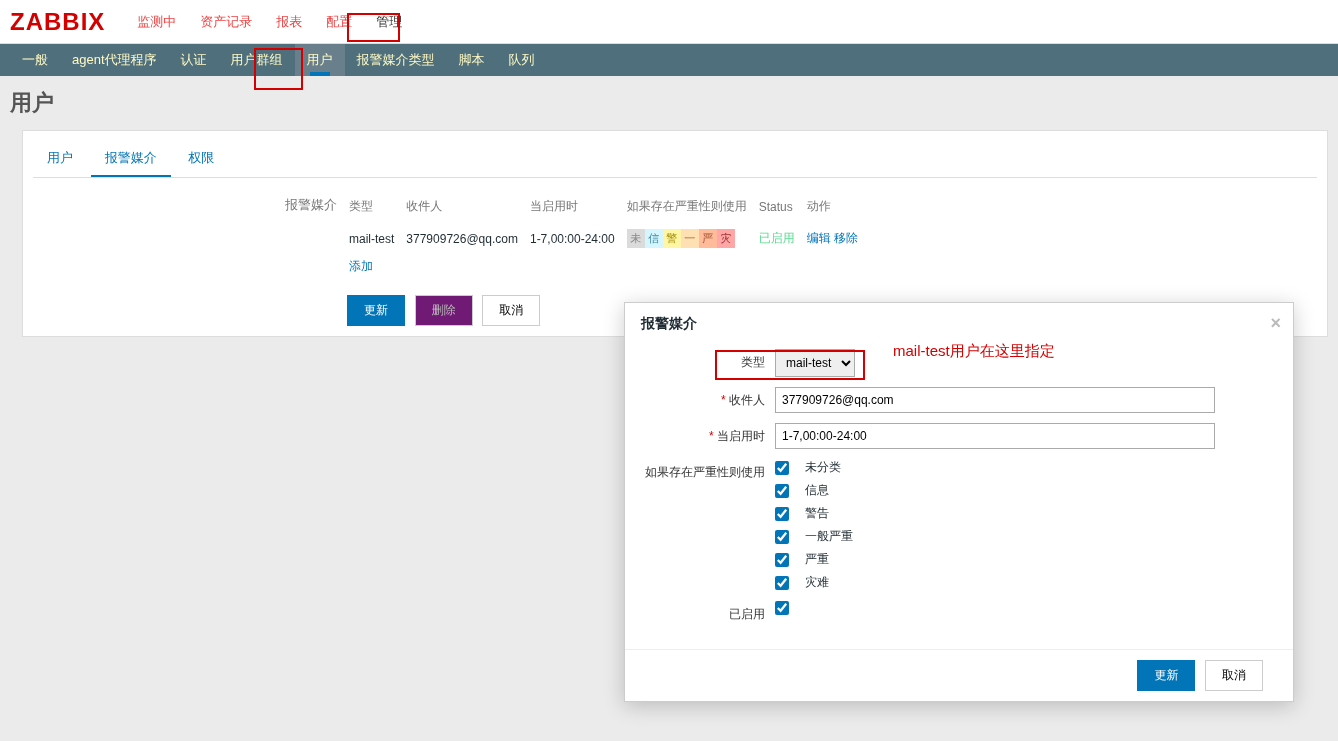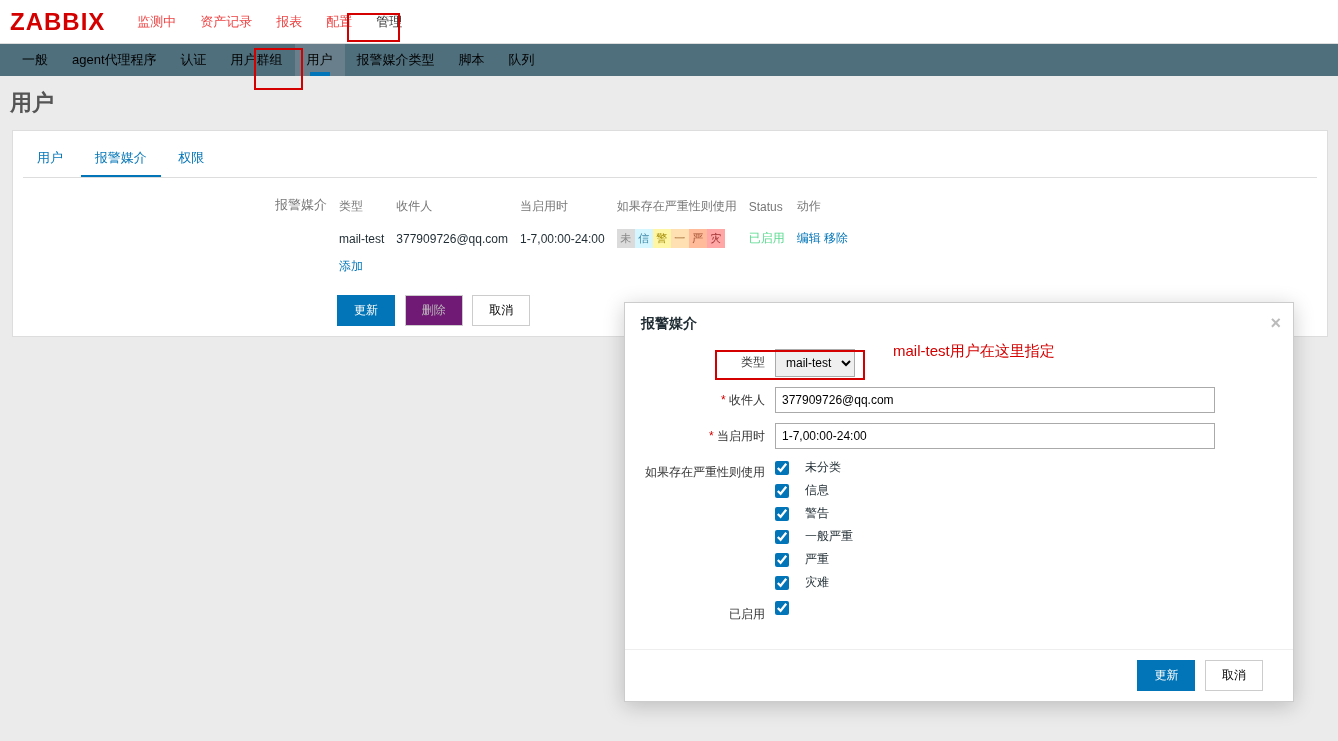--- a/index.html
+++ b/index.html
@@ -2,25 +2,25 @@
 <html><head>
 <meta charset="utf-8">
 <style>
 * { box-sizing: border-box; margin: 0; padding: 0; }
 body { font-family: Arial, "Microsoft YaHei", sans-serif; font-size: 13px; color: #1f2c33; background: #ebebeb; }
 .top-nav { background: #fff; border-bottom: 1px solid #ddd; display: flex; align-items: center; height: 44px; padding: 0 10px; text-align: right; }
 .logo { color: #d40000; font-weight: bold; font-size: 24px; letter-spacing: 1px; margin-right: 20px; }
 .top-nav a { color: #ef4444; text-decoration: none; padding: 0 12px; line-height: 44px; display: inline-block; position: relative; }
 .top-nav a.selected { color: #333; }
 .sub-nav { background: #4f6f7d; height: 32px; display: flex; align-items: center; padding: 0 10px; }
-.sub-nav a { color: #000000; text-decoration: none; padding: 0 12px; line-height: 32px; display: inline-block; }
+.sub-nav a { color: #fef9c3; text-decoration: none; padding: 0 12px; line-height: 32px; display: inline-block; }
 .sub-nav a.selected { background: #69808c; position: relative; }
 .sub-nav a.selected::after { content: ''; position: absolute; bottom: 0; left: 50%; transform: translateX(-50%); width: 20px; height: 4px; background: #0275b8; }
 .page-title { font-size: 22px; color: #555; padding: 12px 10px; background: #ebebeb; }
-.content-box { background: #fff; margin: 0 10px 10px 12px; border: 1px solid #ddd; padding: 10px; }
+.content-box { background: #fff; margin: 0 10px 10px 22px; border: 1px solid #ddd; padding: 10px; }
 .content-tabs { border-bottom: 1px solid #ddd; margin-bottom: 14px; }
 .content-tabs a { color: #0275b8; text-decoration: none; padding: 8px 14px; display: inline-block; }
 .content-tabs a.active { border-bottom: 2px solid #0275b8; }
 .form-area { padding-left: 240px; }
 .media-row { display: flex; align-items: flex-start; }
 .media-label { width: 64px; text-align: right; color: #777; padding-top: 4px; }
 .media-table { margin-left: 10px; }
 .media-table th { color: #777; font-weight: normal; text-align: left; padding: 4px 10px 8px 0; font-size: 12px; }
 .media-table td { padding: 4px 10px 4px 0; vertical-align: middle; font-size: 12px; }
 .sev-badges { display: inline-flex; }

